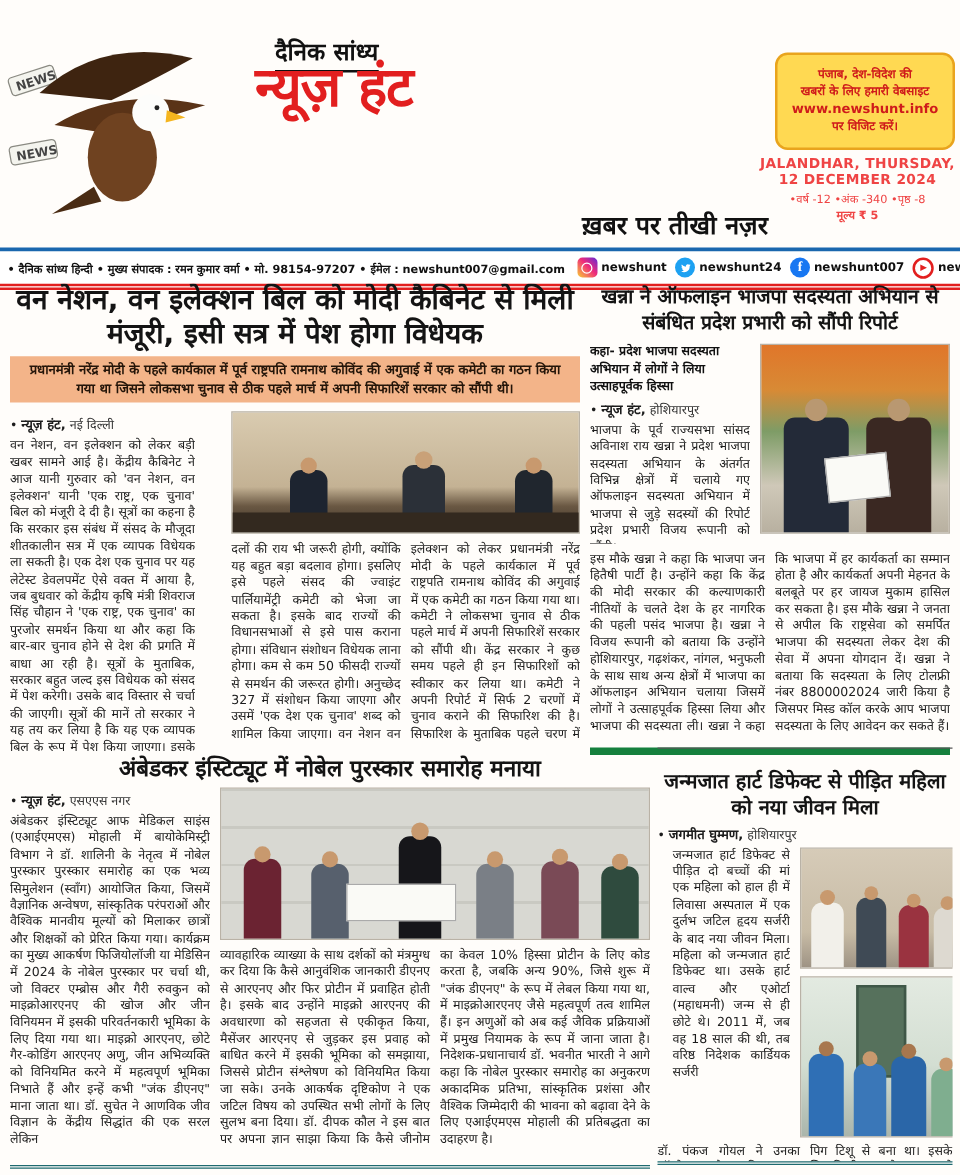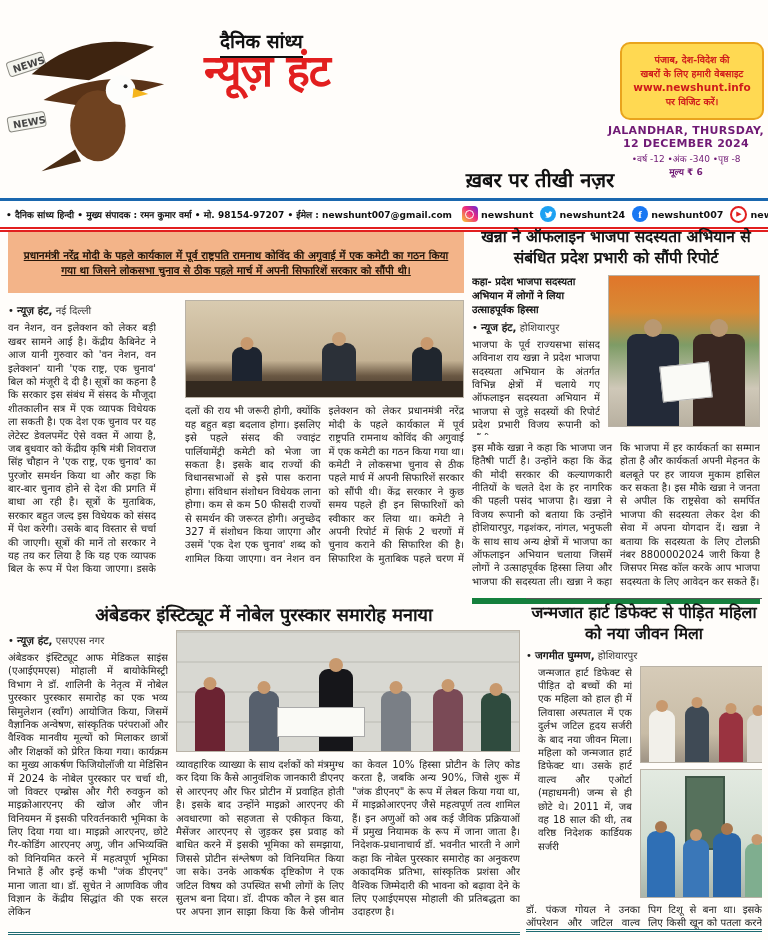--- a/index.html
+++ b/index.html
@@ -6,21 +6,21 @@
   body{background:#888;font-family:"DejaVu Sans",sans-serif;}
   .page{position:relative;width:768px;height:940px;background:#fffdfa;margin:0 auto;overflow:hidden;color:#1c1c1c;}
 
   
   .eagle{position:absolute;left:4px;top:26px;width:168px;height:152px;}
   .mast-kicker{position:absolute;left:220px;top:28px;font-size:19px;font-weight:bold;color:#111;border-bottom:2px solid #111;padding-bottom:2px;}
   .mast-title{position:absolute;left:204px;top:48px;width:400px;font-size:44px;line-height:1.05;font-weight:bold;color:#e21f1f;letter-spacing:-1px;}
   .tagline{position:absolute;left:420px;top:166px;width:240px;text-align:center;font-size:20px;font-weight:bold;color:#111;}
   .promo{position:absolute;left:620px;top:42px;width:140px;height:74px;background:#ffd952;border:2px solid #e9a41d;border-radius:10px;display:flex;flex-direction:column;justify-content:center;text-align:center;font-size:9.5px;font-weight:bold;color:#cf1b1b;line-height:1.45;}
   .promo .url{font-size:10.5px;}
-  .dateblock{position:absolute;left:608px;top:124px;width:156px;text-align:center;color:#701a75;}
+  .dateblock{position:absolute;left:608px;top:124px;width:156px;text-align:center;color:#ef4444;}
   .dateblock .d1,.dateblock .d2{font-weight:bold;font-size:11px;letter-spacing:.3px;}
   .dateblock .issue{font-size:9px;margin-top:2px;}
   .dateblock .price{font-size:9px;font-weight:bold;}
 
   
   .infobar{position:absolute;left:0;top:198px;width:768px;height:26px;border-top:3px solid #1a67ae;border-bottom:5px double #e21f1f;display:flex;align-items:center;background:#fff;}
   .infobar .ed{margin-left:6px;font-size:9px;font-weight:bold;color:#111;white-space:nowrap;}
   .socials{display:flex;align-items:center;gap:7px;margin-left:10px;}
   .social{display:flex;align-items:center;gap:3px;font-size:9.5px;font-weight:bold;color:#111;}
   .ic{width:16px;height:16px;border-radius:50%;display:flex;align-items:center;justify-content:center;flex:none;}
@@ -36,41 +36,41 @@
   .byline{font-size:10px;margin:3px 0 4px;}
   .byline b{font-size:10.5px;}
   .byline .place{color:#333;}
   .bt{font-size:10px;line-height:1.34;text-align:justify;color:#1b1b1b;}
   .bt:first-line{}
   .cols2{column-count:2;column-gap:8px;column-fill:auto;}
   .row{display:flex;gap:8px;}
 
   .art1{left:8px;top:227px;width:456px;height:374px;}
   .art1 .hl{font-size:22.5px;line-height:1.18;}
-  .kickbox{margin-top:5px;background:#f3b489;padding:16px 8px;font-size:10.5px;font-weight:bold;text-align:center;line-height:1.4;color:#241509;text-decoration:underline;}
+  .kickbox{margin-top:5px;background:#f3b489;padding:4px 8px;font-size:10.5px;font-weight:bold;text-align:center;line-height:1.4;color:#241509;}
   .art1 .row{margin-top:7px;}
   .art1 .c1{width:148px;flex:none;height:272px;overflow:hidden;}
   .art1 .right{flex:1;margin-left:21px;}
   .art1 .body2{height:168px;overflow:hidden;margin-top:6px;}
 
   .art2{left:472px;top:227px;width:288px;height:371px;border-bottom:6px solid #15803d;}
   .art2 .hl{font-size:15.5px;line-height:1.35;}
   .art2 .row{margin-top:6px;}
   .art2 .c1{flex:1;height:160px;overflow:hidden;}
   .kick2{font-size:10px;font-weight:bold;line-height:1.4;color:#111;}
   .art2 .body2{height:150px;overflow:hidden;margin-top:6px;}
 
   .art3{left:8px;top:602px;width:512px;height:330px;border-bottom:3px double #1f6b70;}
   .art3 .hl{font-size:18px;white-space:nowrap;}
   .art3 .row{margin-top:4px;}
   .art3 .c1{width:160px;flex:none;height:298px;overflow:hidden;}
   .art3 .right{flex:1;}
   .art3 .body2{height:172px;overflow:hidden;margin-top:6px;}
 
-  .art4{left:526px;top:598px;width:236px;height:334px;border-top:1.5px solid #555;border-bottom:3px double #1f6b70;padding-top:4px;box-sizing:border-box;}
+  .art4{left:526px;top:598px;width:236px;height:334px;border-top:1.5px solid #555;border-bottom:3px double #1f6b70;padding-top:16px;box-sizing:border-box;}
   .art4 .hl{font-size:16px;line-height:1.3;}
   .art4 .row{margin-top:3px;margin-left:12px;}
   .art4 .c1{width:94px;flex:none;height:228px;overflow:hidden;}
   .art4 .pcol{width:132px;flex:none;display:flex;flex-direction:column;gap:6px;}
   .art4 .body2{height:44px;overflow:hidden;margin-top:5px;}
 
   
   .photo{position:relative;overflow:hidden;border:1px solid #b9b2a6;}
   .fig{position:absolute;border-radius:9px 9px 0 0;background:var(--c,#2e3a4a);}
   .fig::before{content:"";position:absolute;top:calc(var(--hd) * -0.8);left:50%;transform:translateX(-50%);width:var(--hd,12px);height:var(--hd,12px);border-radius:50%;background:var(--s,#c8996e);}
@@ -114,21 +114,21 @@
     <span>पंजाब, देश-विदेश की</span>
     <span>खबरों के लिए हमारी वेबसाइट</span>
     <span class="url">www.newshunt.info</span>
     <span>पर विजिट करें।</span>
   </div>
 
   <div class="dateblock">
     <div class="d1">JALANDHAR, THURSDAY,</div>
     <div class="d2">12 DECEMBER 2024</div>
     <div class="issue">•वर्ष -12  •अंक -340  •पृष्ठ -8</div>
-    <div class="price">मूल्य ₹ 6</div>
+    <div class="price">मूल्य ₹ 5</div>
   </div>
 
   <div class="infobar">
     <span class="ed">• दैनिक सांध्य हिन्दी • मुख्य संपादक : रमन कुमार वर्मा • मो. 98154-97207 • ईमेल : newshunt007@gmail.com</span>
     <div class="socials">
       <span class="social">
         <span class="ic ic-ig">
             <span class="ig-lens"></span>
           </span>
         <span>newshunt</span>
@@ -146,20 +146,21 @@
         <span>newshunt007</span>
       </span>
       <span class="social">
         <span class="ic ic-yt">▶</span>
         <span>newshunt07</span>
       </span>
     </div>
   </div>
 
   <div class="art art1">
+    <div class="hl">वन नेशन, वन इलेक्शन बिल को मोदी कैबिनेट से मिली मंजूरी, इसी सत्र में पेश होगा विधेयक</div>
     <div class="kickbox">प्रधानमंत्री नरेंद्र मोदी के पहले कार्यकाल में पूर्व राष्ट्रपति रामनाथ कोविंद की अगुवाई में एक कमेटी का गठन किया गया था जिसने लोकसभा चुनाव से ठीक पहले मार्च में अपनी सिफारिशें सरकार को सौंपी थी।</div>
     <div class="row">
       <div class="c1">
         <div class="byline">• <b>न्यूज़ हंट,</b> <span class="place">नई दिल्ली</span></div>
         <div class="bt">वन नेशन, वन इलेक्शन को लेकर बड़ी खबर सामने आई है। केंद्रीय कैबिनेट ने आज यानी गुरुवार को 'वन नेशन, वन इलेक्शन' यानी 'एक राष्ट्र, एक चुनाव' बिल को मंजूरी दे दी है। सूत्रों का कहना है कि सरकार इस संबंध में संसद के मौजूदा शीतकालीन सत्र में एक व्यापक विधेयक ला सकती है। एक देश एक चुनाव पर यह लेटेस्ट डेवलपमेंट ऐसे वक्त में आया है, जब बुधवार को केंद्रीय कृषि मंत्री शिवराज सिंह चौहान ने 'एक राष्ट्र, एक चुनाव' का पुरजोर समर्थन किया था और कहा कि बार-बार चुनाव होने से देश की प्रगति में बाधा आ रही है। सूत्रों के मुताबिक, सरकार बहुत जल्द इस विधेयक को संसद में पेश करेगी। उसके बाद विस्तार से चर्चा की जाएगी। सूत्रों की मानें तो सरकार ने यह तय कर लिया है कि यह एक व्यापक बिल के रूप में पेश किया जाएगा। इसके लिए सभी</div>
       </div>
       <div class="right">
         <div class="photo ph1">
           <i class="fig" style="--c:#1d2430;--hd:13px;left:46px;bottom:12px;width:30px;height:38px;"></i>
           <i class="fig" style="--c:#2b3038;--hd:14px;left:136px;bottom:12px;width:34px;height:42px;--s:#c9a178;"></i>

